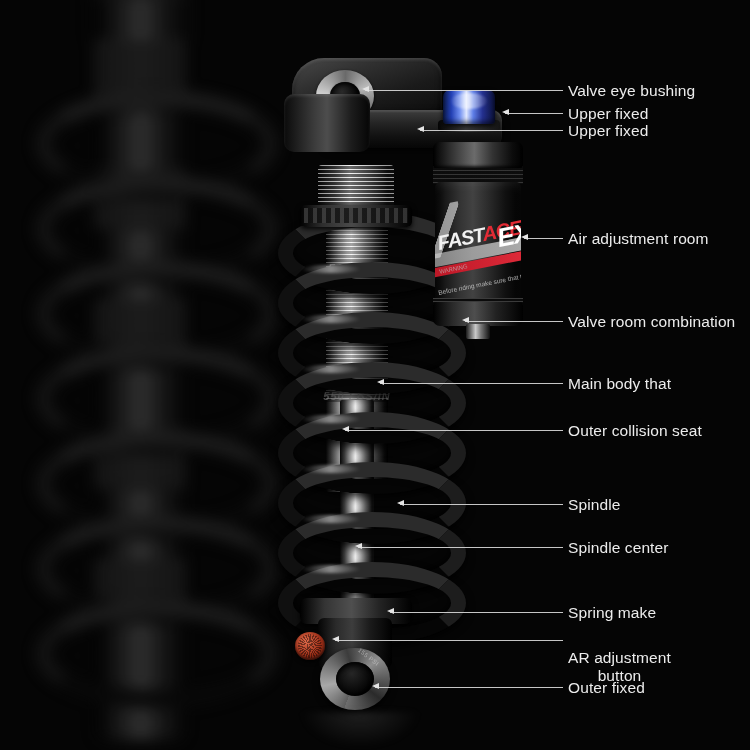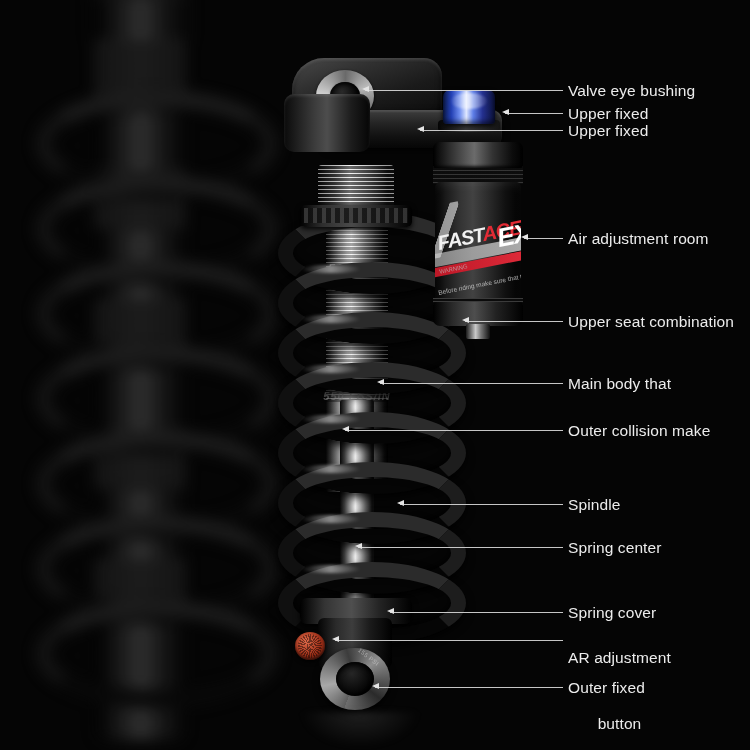--- a/index.html
+++ b/index.html
@@ -145,21 +145,21 @@
       background:radial-gradient(ellipse at 50% 0%,rgba(90,90,90,.32),rgba(0,0,0,0) 70%);
       filter:blur(3px);}
 
   
   .leader{position:absolute;height:1px;background:#d7d7d7;opacity:.92;}
   .arrow{position:absolute;width:0;height:0;
       border-top:3.5px solid transparent;border-bottom:3.5px solid transparent;
       border-right:7px solid #e4e4e4;}
   .lbl{position:absolute;color:#ececec;font-size:15.5px;line-height:1.18;white-space:pre;letter-spacing:.1px;}
   .lbl.two{text-align:left;}
-  .lbl .sub{display:block;text-align:center;margin-top:48px;}
+  .lbl .sub{display:block;text-align:center;}
 </style>
 </head>
 <body>
 
 <div id="stage">
 
   <div class="bg-wrap">
     <div class="bg-cap"></div>
     <div class="bg-tube"></div>
     <div class="bg-thread" style="top:70px"></div>
@@ -240,36 +240,36 @@
       <div class="arrow" style="left: 502px; top: 109px;"></div>
       <div class="lbl" style="left: 568px; top: 105px;">Upper fixed</div>
       <div class="leader" style="left: 420px; top: 130px; width: 143px;"></div>
       <div class="arrow" style="left: 417px; top: 126px;"></div>
       <div class="lbl" style="left: 568px; top: 122px;">Upper fixed</div>
       <div class="leader" style="left: 524px; top: 238px; width: 39px;"></div>
       <div class="arrow" style="left: 521px; top: 234px;"></div>
       <div class="lbl" style="left: 568px; top: 230px;">Air adjustment room</div>
       <div class="leader" style="left: 465px; top: 321px; width: 98px;"></div>
       <div class="arrow" style="left: 462px; top: 317px;"></div>
-      <div class="lbl" style="left: 568px; top: 313px;">Upper seat combination</div>
+      <div class="lbl" style="left: 568px; top: 313px;">Valve room combination</div>
       <div class="leader" style="left: 380px; top: 383px; width: 183px;"></div>
       <div class="arrow" style="left: 377px; top: 379px;"></div>
       <div class="lbl" style="left: 568px; top: 375px;">Main body that</div>
       <div class="leader" style="left: 345px; top: 430px; width: 218px;"></div>
       <div class="arrow" style="left: 342px; top: 426px;"></div>
-      <div class="lbl" style="left: 568px; top: 422px;">Outer collision make</div>
+      <div class="lbl" style="left: 568px; top: 422px;">Outer collision seat</div>
       <div class="leader" style="left: 400px; top: 504px; width: 163px;"></div>
       <div class="arrow" style="left: 397px; top: 500px;"></div>
       <div class="lbl" style="left: 568px; top: 496px;">Spindle</div>
       <div class="leader" style="left: 358px; top: 547px; width: 205px;"></div>
       <div class="arrow" style="left: 355px; top: 543px;"></div>
-      <div class="lbl" style="left: 568px; top: 539px;">Spring center</div>
+      <div class="lbl" style="left: 568px; top: 539px;">Spindle center</div>
       <div class="leader" style="left: 390px; top: 612px; width: 173px;"></div>
       <div class="arrow" style="left: 387px; top: 608px;"></div>
-      <div class="lbl" style="left: 568px; top: 604px;">Spring cover</div>
+      <div class="lbl" style="left: 568px; top: 604px;">Spring make</div>
       <div class="leader" style="left: 335px; top: 640px; width: 228px;"></div>
       <div class="arrow" style="left: 332px; top: 636px;"></div>
       <div class="lbl two" style="left: 568px; top: 649px;">AR adjustment<span class="sub">button</span></div>
       <div class="leader" style="left: 375px; top: 687px; width: 188px;"></div>
       <div class="arrow" style="left: 372px; top: 683px;"></div>
       <div class="lbl" style="left: 568px; top: 679px;">Outer fixed</div>
     </div>
 </div>
 
 </body></html>

